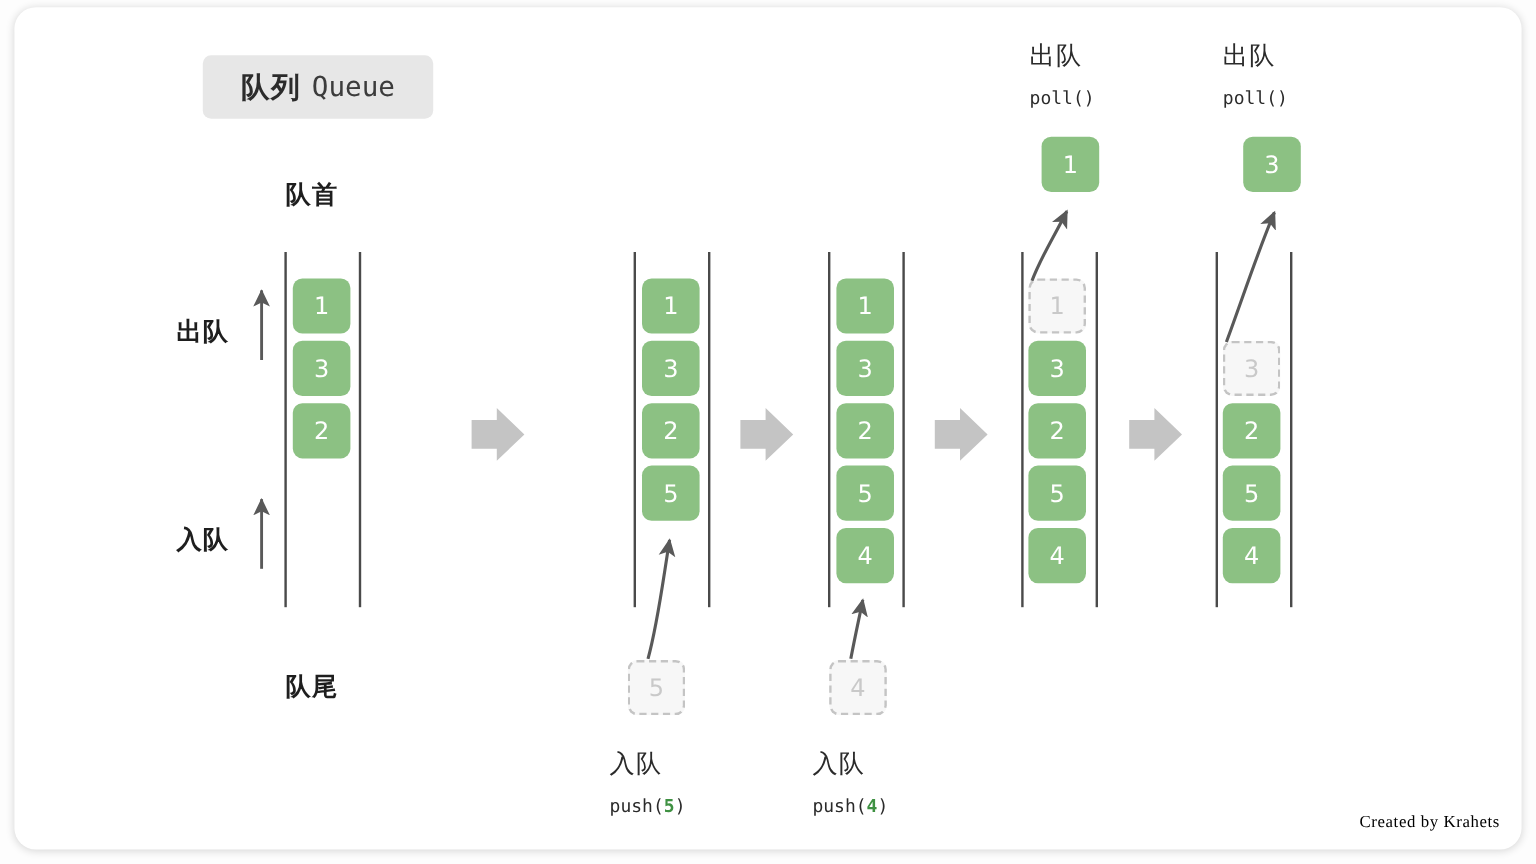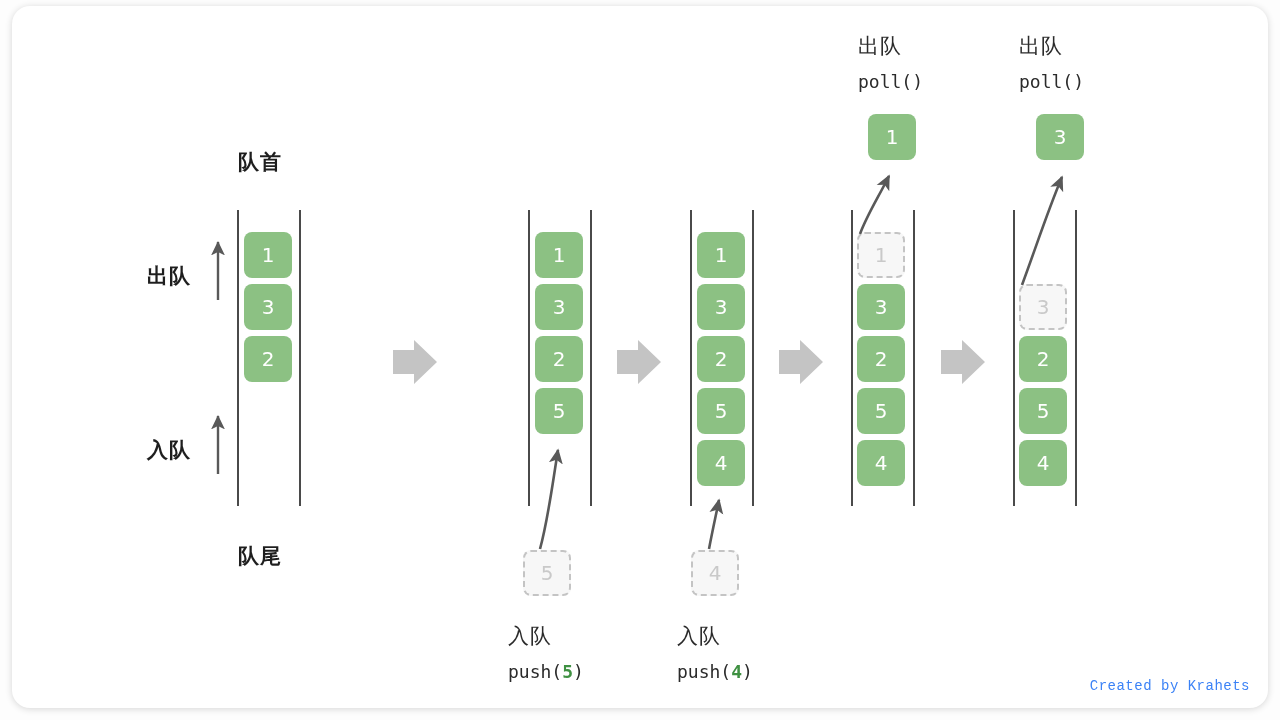--- a/index.html
+++ b/index.html
@@ -65,21 +65,21 @@
     white-space: nowrap;
     line-height: 36px;
   }
   .op-cn {
     font-size: 21px;
     color: #2b2b2b;
     letter-spacing: 1px;
   }
   .op-code {
     font-family: "DejaVu Sans Mono", "Liberation Mono", monospace;
-    font-size: 18px;
+    font-size: 15px;
     color: #2b2b2b;
   }
   .op-code .arg { color: #3f9142; font-weight: bold; }
   
   .rail {
     position: absolute;
     width: 1.6px;
     background: #4a4a4a;
   }
   
@@ -101,42 +101,46 @@
   .box.ghost {
     background: #f7f7f7;
     border: 2px dashed #c4c4c4;
     color: #c9c9c9;
   }
   
   .watermark {
     position: absolute;
     right: 30px;
     bottom: 26px;
-    font-family: Liberation Mono, monospace;
+    font-family: Liberation Serif, serif;
     font-size: 14px;
-    color: #3b82f6;
+    color: #000000;
     letter-spacing: 0.5px;
     white-space: nowrap;
   }
   svg.overlay {
     position: absolute;
     left: 0; top: 0;
     width: 1280px; height: 720px;
     pointer-events: none;
   }
 </style>
 </head>
 <body>
 
 <div id="stage">
   <div class="card"></div>
 
+  <div class="title-badge">
+    <span class="title-cn">队列</span>
+    <span class="title-en">Queue</span>
+  </div>
 
   <div class="cn-bold" style="left:238px; top:148px;">队首</div>
-  <div class="cn-bold" style="left:238px; top:542px;">队尾</div>
+  <div class="cn-bold" style="left:238px; top:558px;">队尾</div>
 
   <div class="cn-bold" style="left:147px; top:262px;">出队</div>
   <div class="cn-bold" style="left:147px; top:436px;">入队</div>
 
   <div class="op-label" style="left:858px; top:28px;">
     <div class="op-cn">出队</div>
     <div class="op-code">poll()</div>
   </div>
   <div class="op-label" style="left:1019px; top:28px;">
     <div class="op-cn">出队</div>

